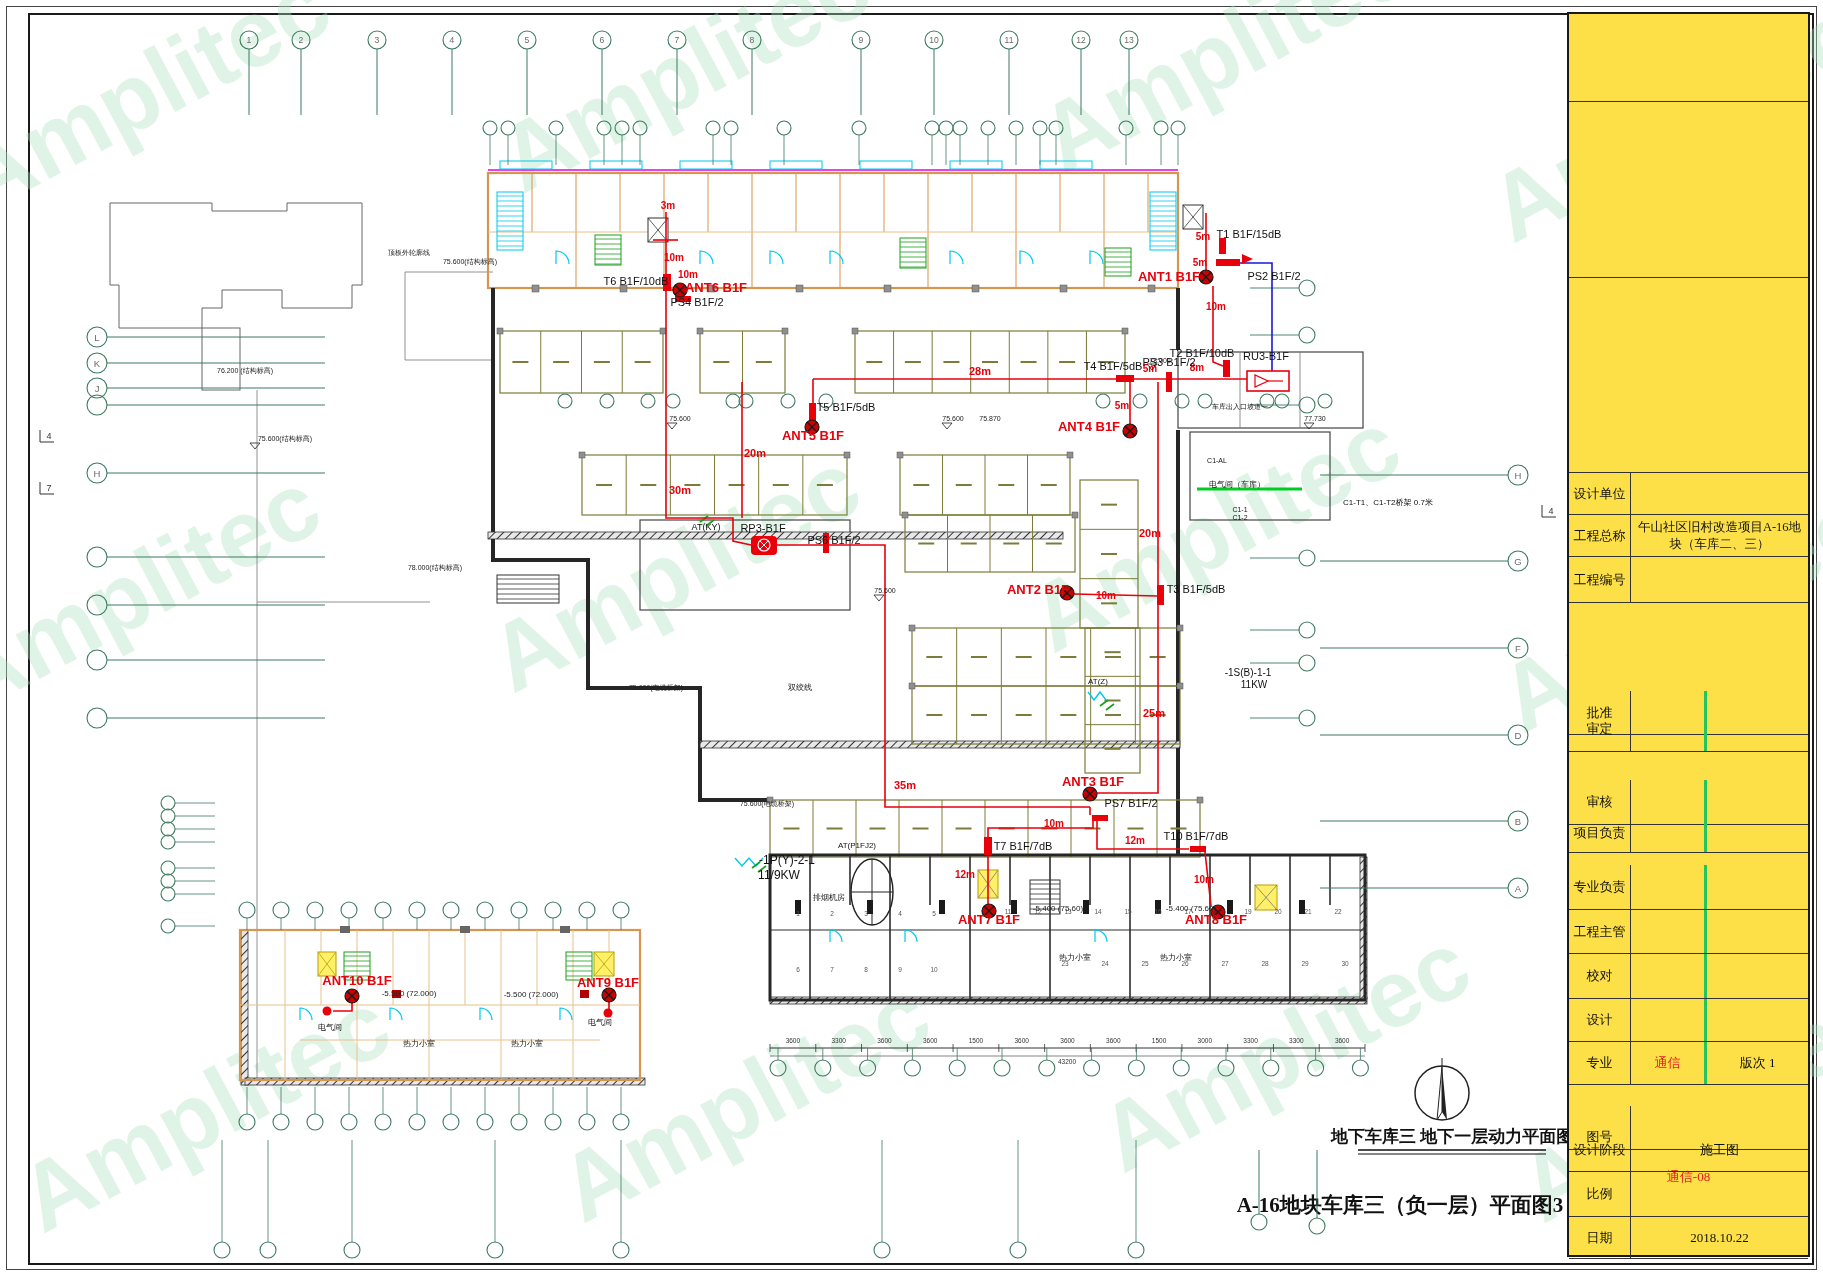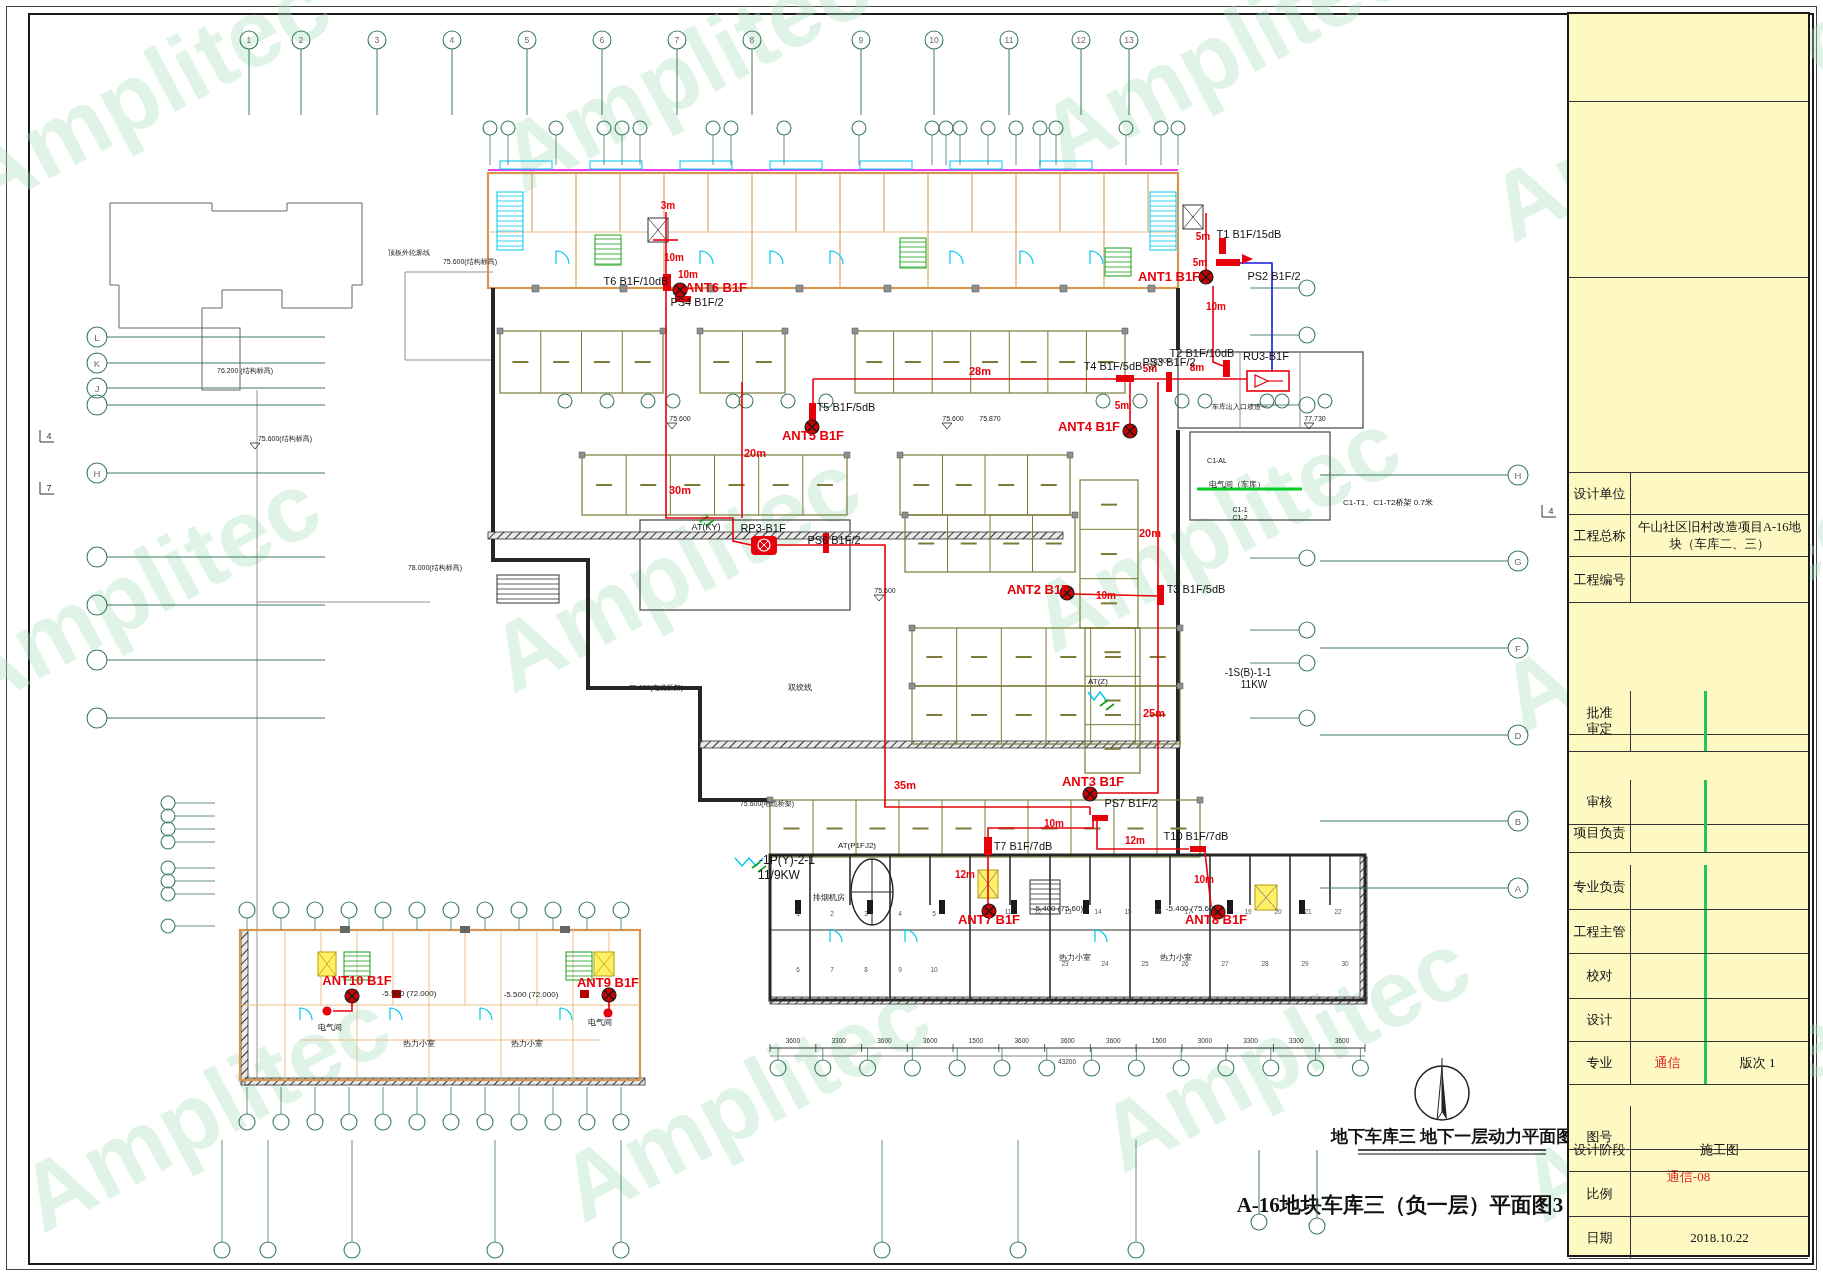--- a/index.html
+++ b/index.html
@@ -3,21 +3,21 @@
 <meta charset="utf-8">
 <style>
   html,body{margin:0;padding:0;background:#888;}
   #page{position:relative;width:1823px;height:1276px;background:#ffffff;overflow:hidden;
         font-family:"Liberation Sans",sans-serif;}
   #outer-frame{position:absolute;left:6px;top:6px;width:1809px;height:1262px;border:1px solid #444;}
   #inner-frame{position:absolute;left:28px;top:13px;width:1782px;height:1248px;border:2px solid #1a1a1a;}
   #plan-svg{position:absolute;left:0;top:0;}
   
   #title-block{position:absolute;left:1567px;top:12px;width:243px;height:1245px;
-               border:2px solid #1a1a1a;background:#fef9c3;box-sizing:border-box;}
+               border:2px solid #1a1a1a;background:#fde047;box-sizing:border-box;}
   .tb-cell{position:absolute;left:0;width:100%;border-bottom:1px solid #333;box-sizing:border-box;}
   .tb-row{position:absolute;left:0;width:100%;display:flex;border-bottom:1px solid #333;box-sizing:border-box;}
   .tb-label{width:62px;flex:0 0 62px;border-right:1px solid #333;display:flex;align-items:center;justify-content:center;
             font-family:"Liberation Serif",serif;font-size:13px;color:#111;box-sizing:border-box;text-align:center;}
   .tb-val{flex:1;display:flex;align-items:center;justify-content:center;text-align:center;
           font-family:"Liberation Serif",serif;font-size:13px;color:#111;box-sizing:border-box;padding:0 3px;line-height:1.35;}
   .tb-val.red{color:#e02020;}
   .tb-val2{flex:0 0 104px;border-left:3px solid #22c55e;display:flex;align-items:center;justify-content:center;
            font-family:"Liberation Serif",serif;font-size:13px;color:#111;box-sizing:border-box;}
   text{user-select:none;}

